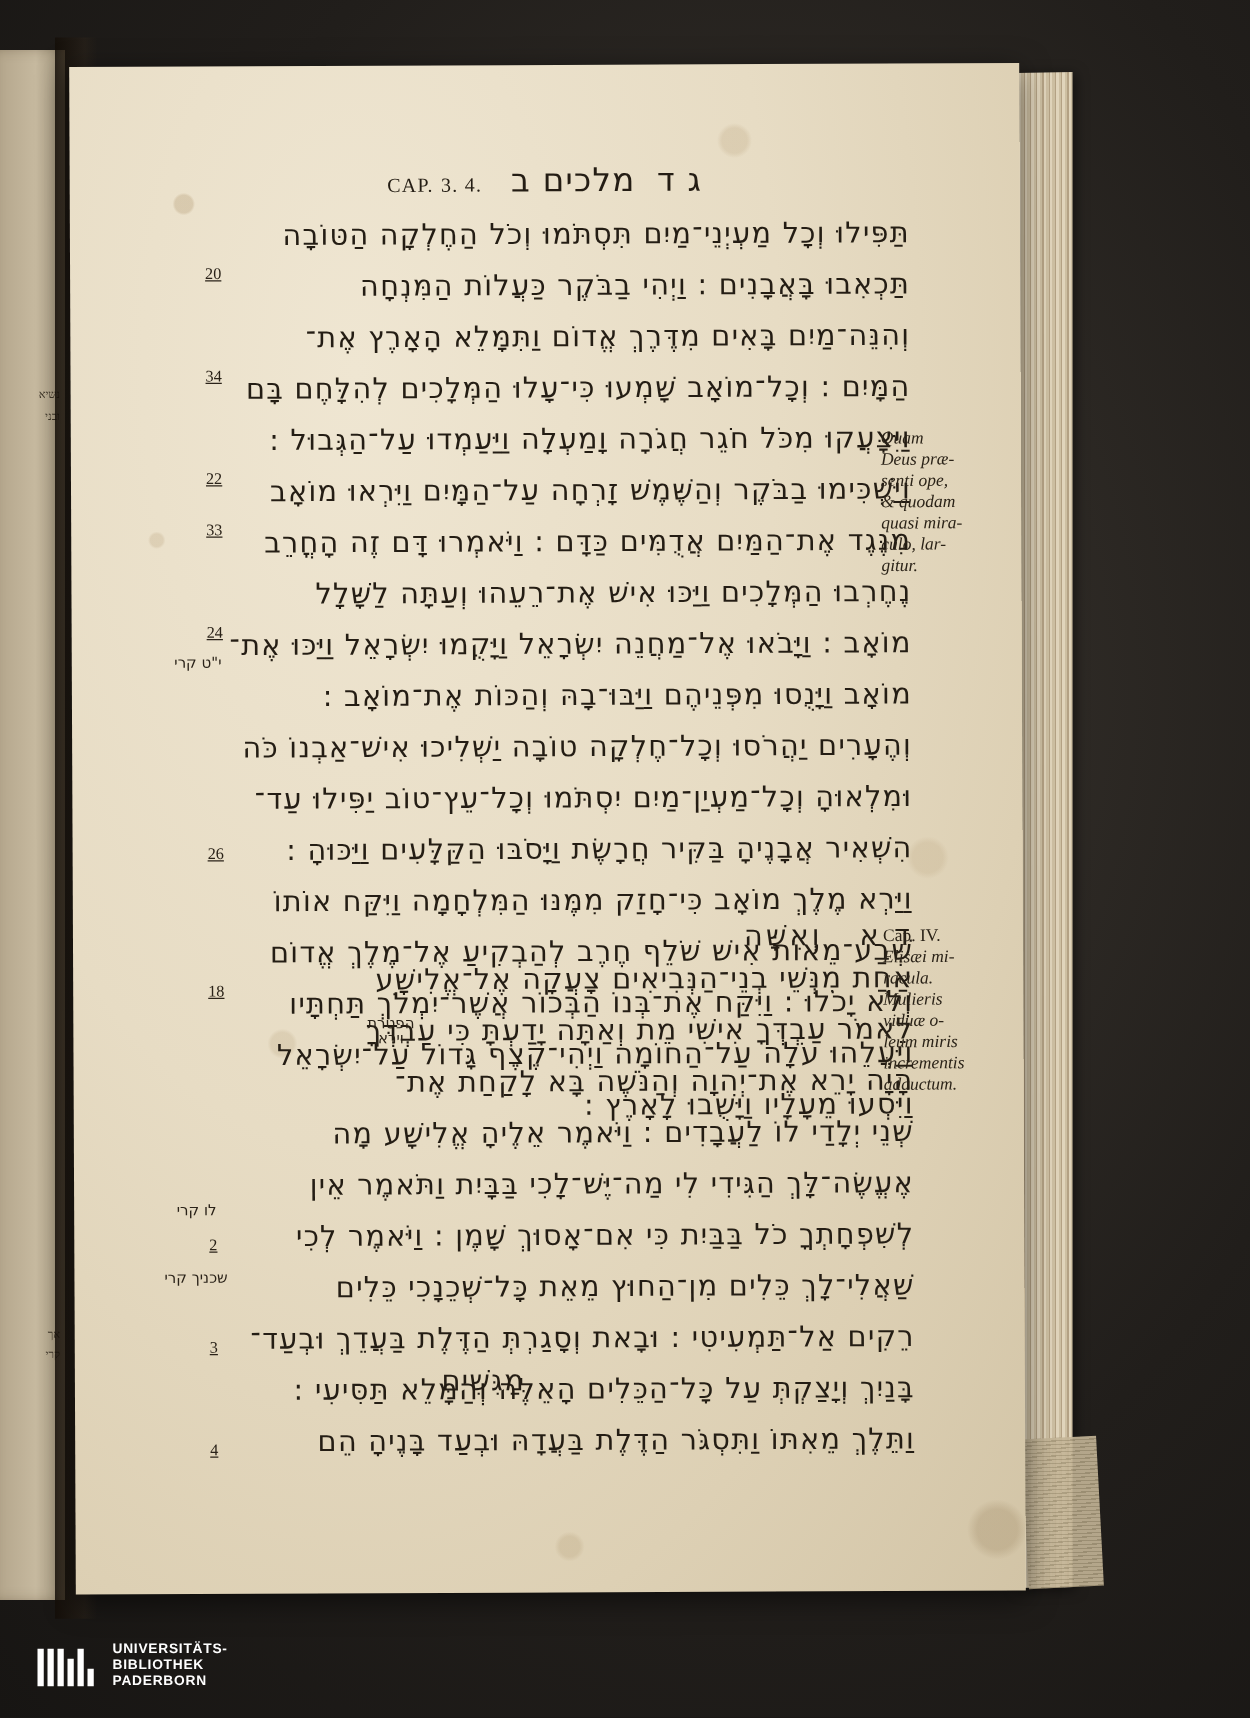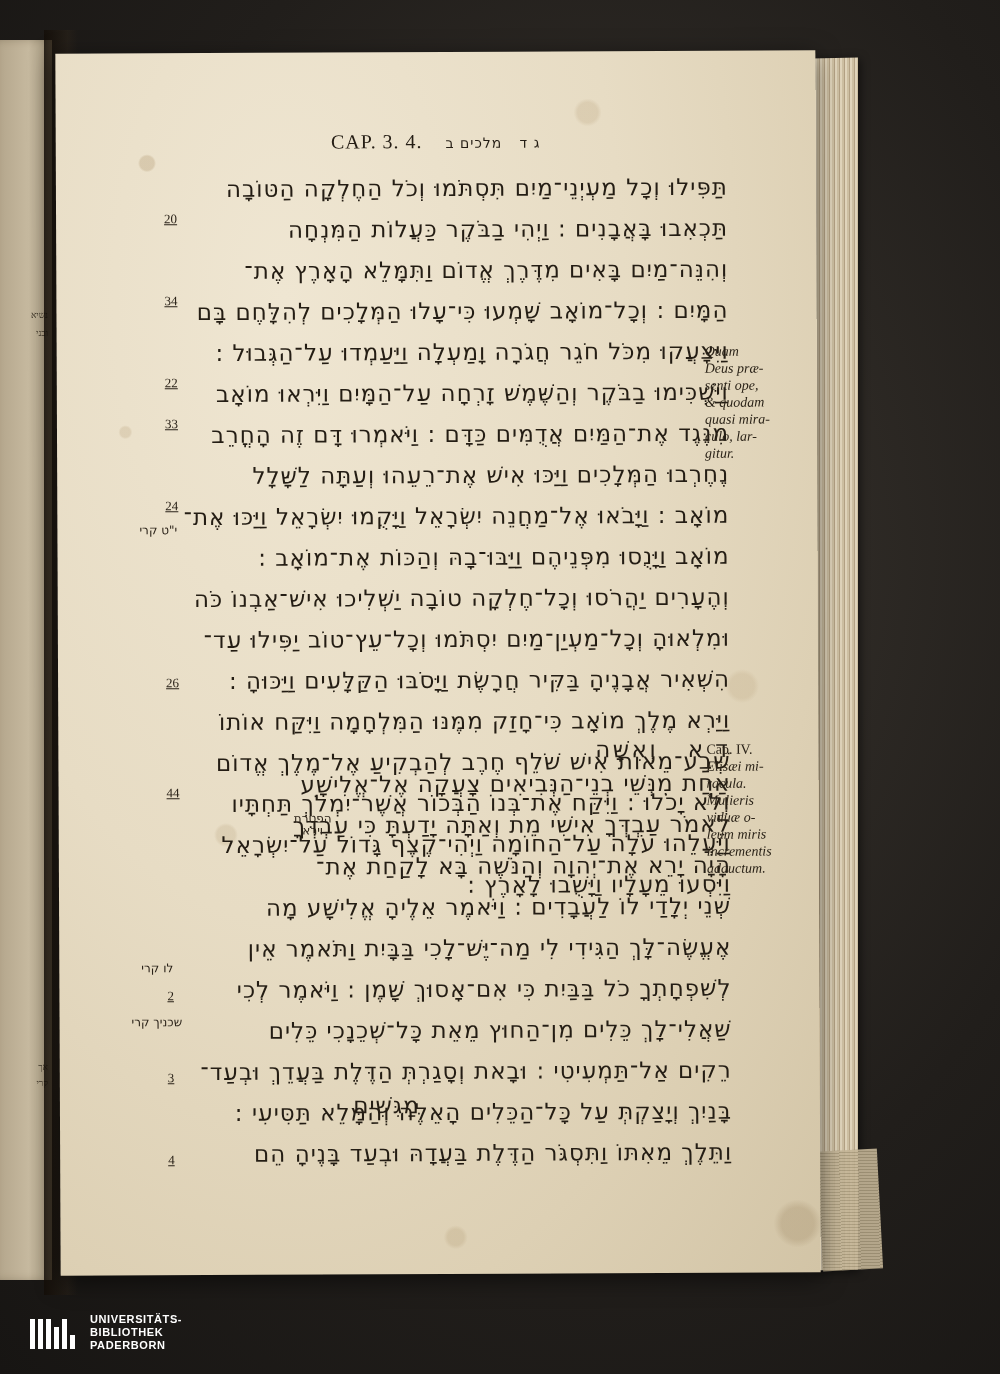--- a/index.html
+++ b/index.html
@@ -129,25 +129,25 @@
     left: 0;
     width: 760px;
     text-align: center;
     font-size: 19px;
     letter-spacing: 1px;
     color: #241d14;
   }
   .heading .lat {
     font-family: "Liberation Serif", serif;
     font-variant: small-caps;
-    font-size: 20px;
+    font-size: 16px;
   }
   .heb-head {
     font-family: "DejaVu Sans", sans-serif;
-    font-size: 14px;
+    font-size: 26px;
     direction: rtl;
   }
   .hebrew {
     position: absolute;
     right: 88px;
     width: 560px;
     direction: rtl;
     text-align: justify;
     font-family: "DejaVu Sans", sans-serif;
     font-size: 23px;
@@ -303,21 +303,21 @@
       <div class="hebrew" style="top:1033px; right:400px; width:240px;">
         <span class="line">מַגִּשִׁים</span>
       </div>
 
       <div class="versenum" style="top:158px;">20</div>
       <div class="versenum" style="top:240px;">34</div>
       <div class="versenum" style="top:322px;">22</div>
       <div class="versenum" style="top:363px;">33</div>
       <div class="versenum" style="top:445px;">24</div>
       <div class="versenum" style="top:622px;">26</div>
-      <div class="versenum" style="top:732px;">44</div>
+      <div class="versenum" style="top:732px;">18</div>
       <div class="versenum" style="top:935px;">2</div>
       <div class="versenum" style="top:1017px;">3</div>
       <div class="versenum" style="top:1099px;">4</div>
 
       <div class="keri" style="top:470px; left:82px;">י"ט קרי</div>
       <div class="keri" style="top:908px; left:82px;">לו קרי</div>
       <div class="keri" style="top:962px; left:72px;text-align:center;">שכניך קרי</div>
 
       <div class="keri" style="top:760px; left:228px; text-align:center; width:52px; line-height:12px;">
         <span>הפטרת</span><br>

